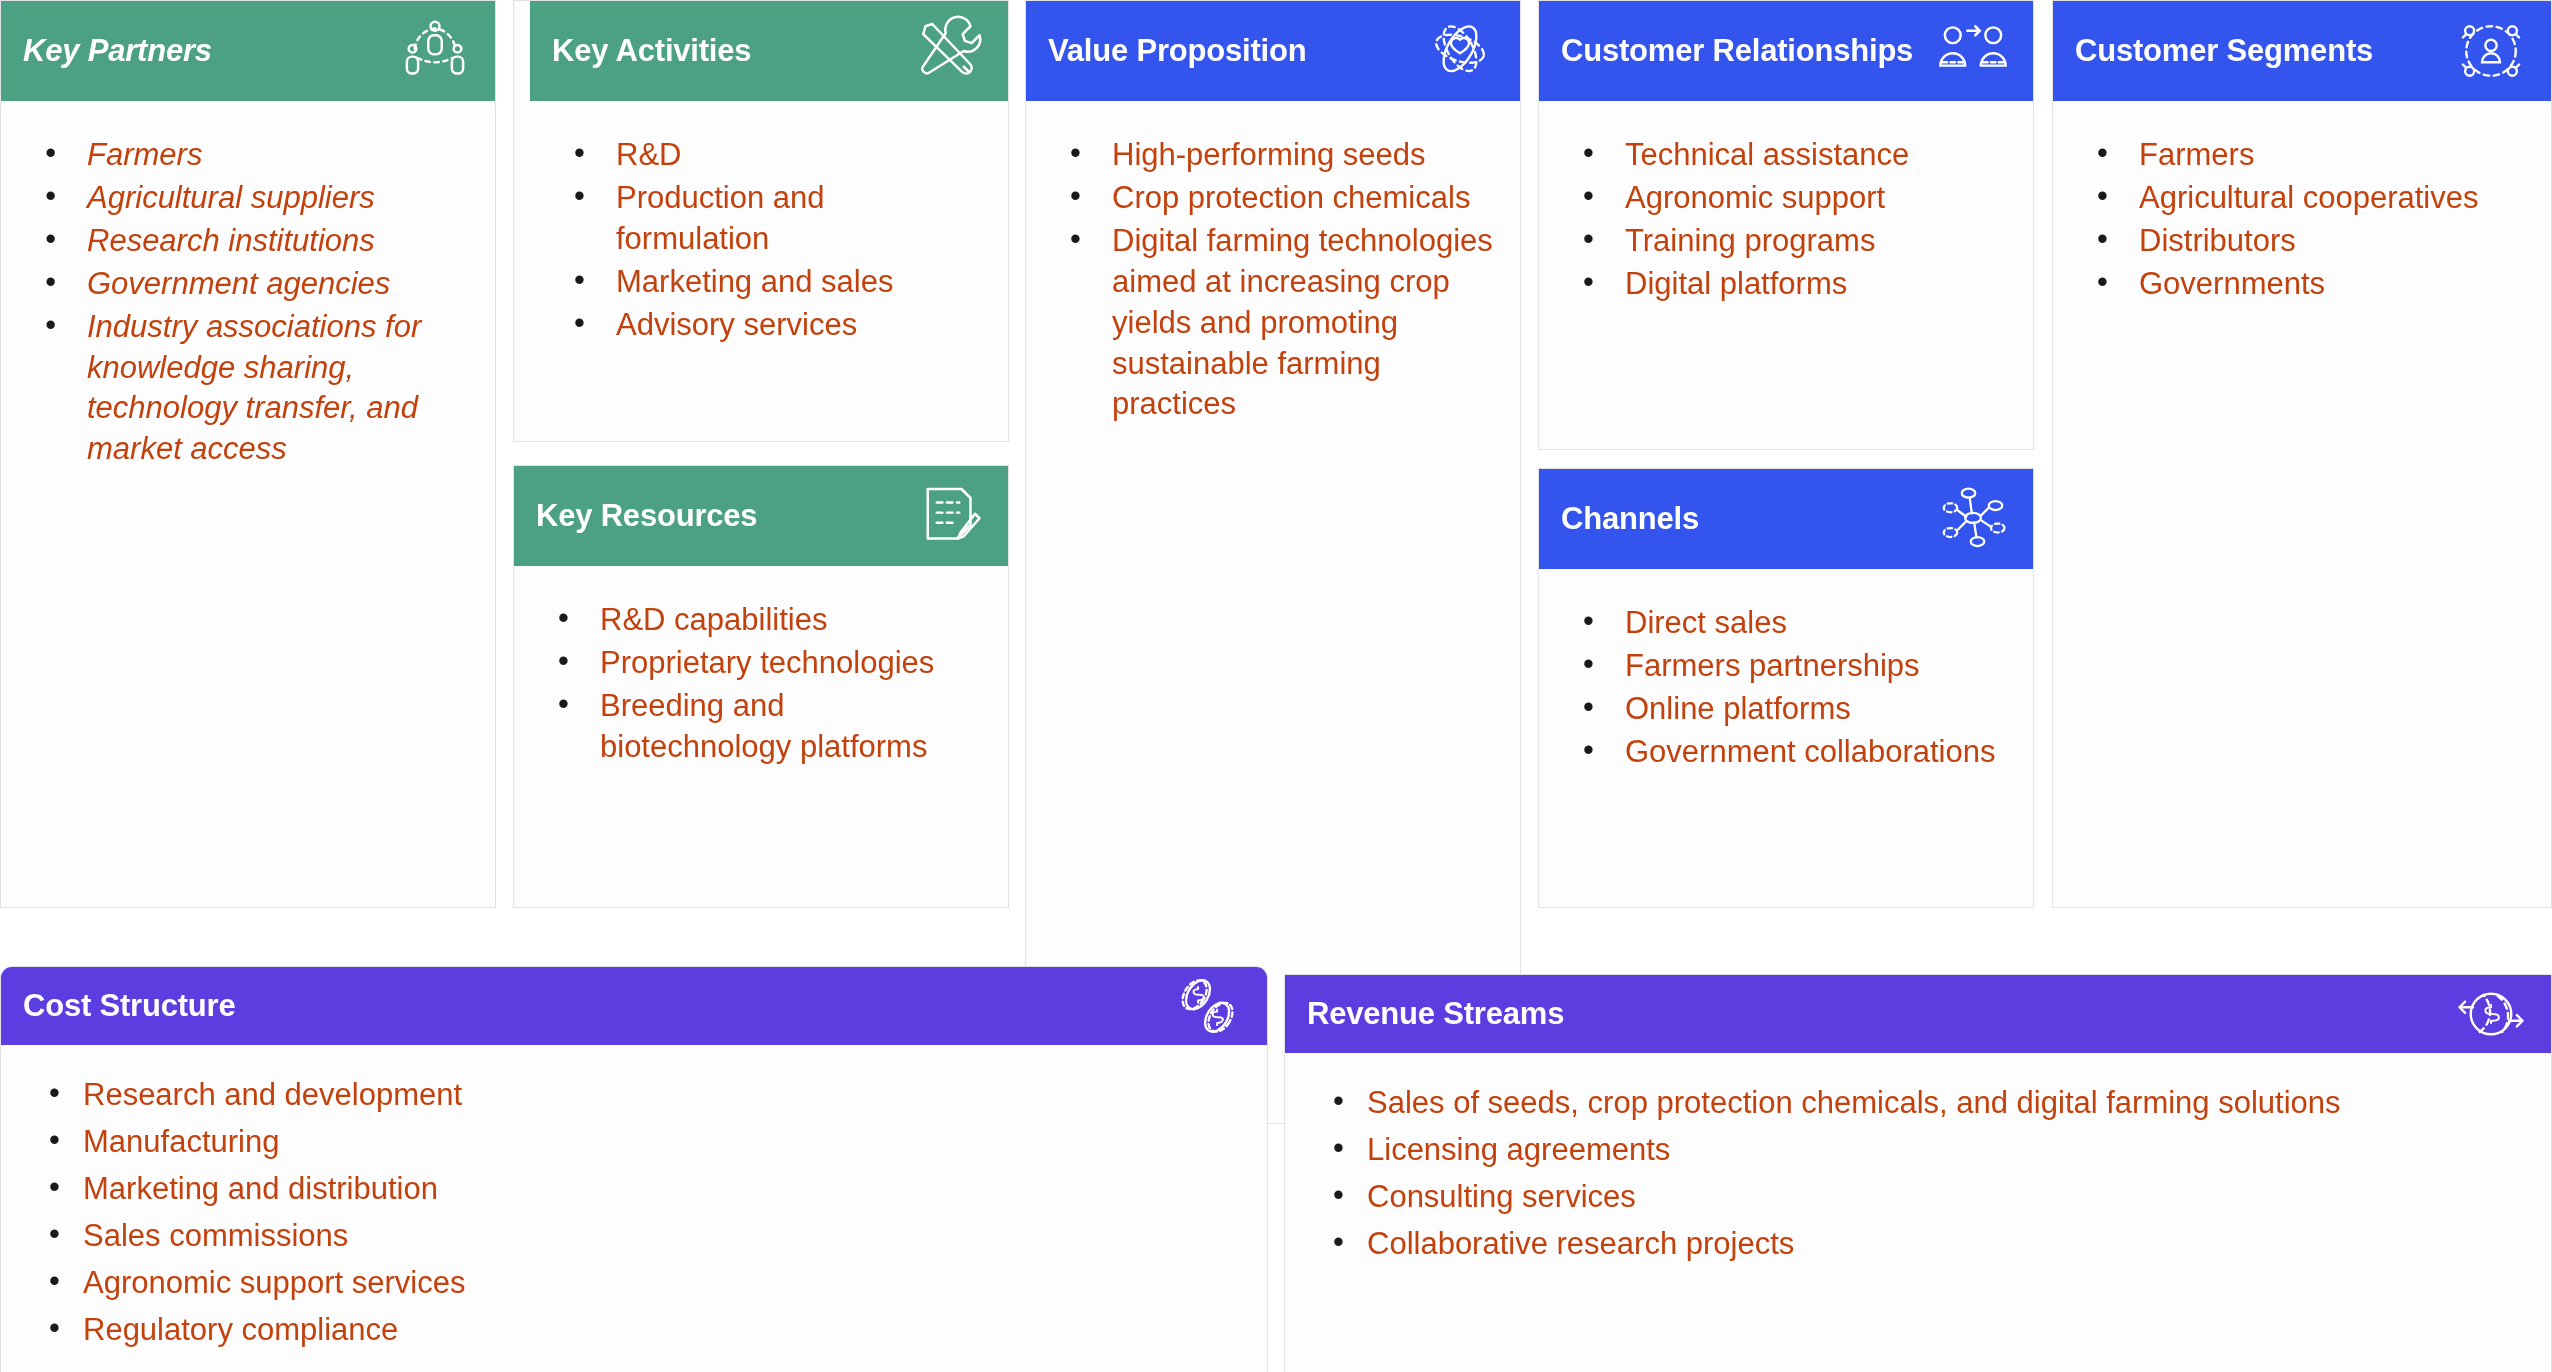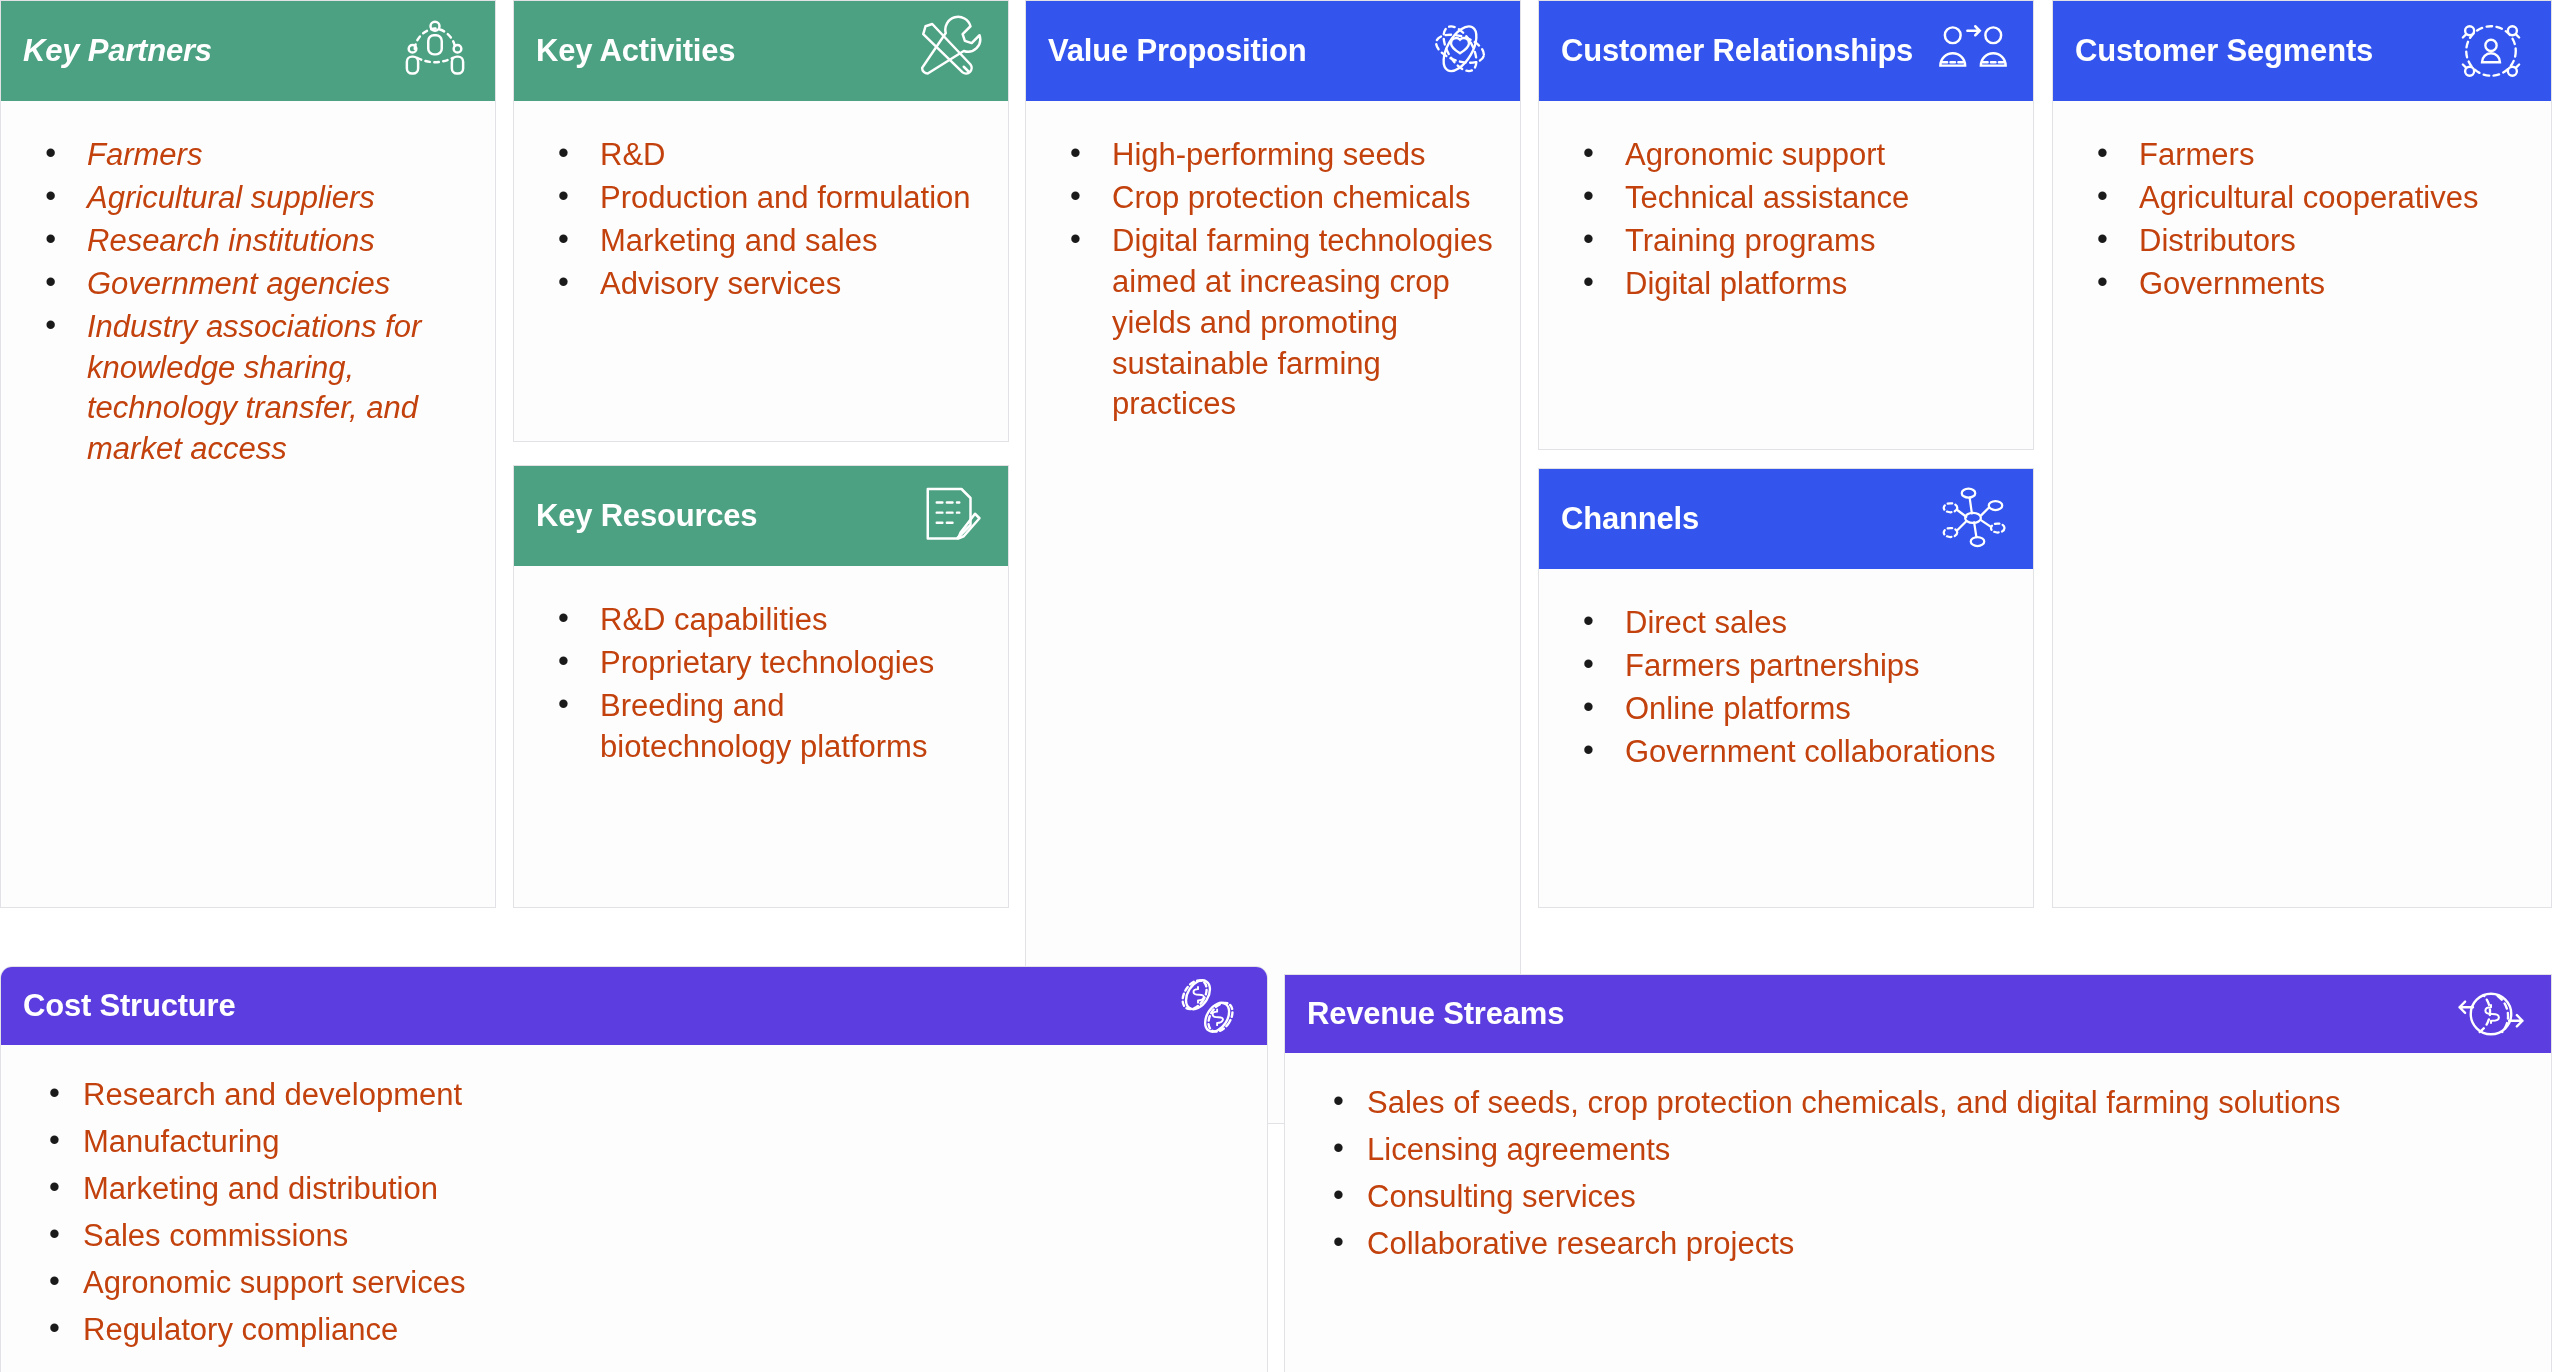--- a/index.html
+++ b/index.html
@@ -121,21 +121,21 @@
       <ul class="bullets">
         <li>Farmers</li>
         <li>Agricultural suppliers</li>
         <li>Research institutions</li>
         <li>Government agencies</li>
         <li>Industry associations for knowledge sharing, technology transfer, and market access</li>
       </ul>
     </div>
   </div>
 
-  <div class="panel" style="left:513px; top:0px; width:496px; height:442px;">
+  <div class="panel" style="left:513px; top:0px; width:496px; height:442px;padding-left:16px;">
     <div class="panel-header green">
       <span class="panel-title">Key Activities</span>
       <span class="panel-icon">
         <svg viewBox="0 0 64 64" fill="none" stroke="#ffffff" stroke-width="2.2" stroke-linejoin="round" stroke-linecap="round">
           <path d="M12 10 L18 8 L52 44 A5 5 0 0 1 45 51 L10 17 Z"></path>
           <path d="M46 46 L50 50"></path>
           <path d="M52 10 L45 17 L47 23 L53 25 L60 18 A11 11 0 0 1 46 32 L14 52 A5 5 0 0 1 9 47 L30 16 A11 11 0 0 1 52 10 Z"></path>
         </svg>
       </span>
     </div>
@@ -202,22 +202,22 @@
           <path d="M5 42 H23" stroke-dasharray="4 3"></path>
           <circle cx="50" cy="18" r="7"></circle>
           <path d="M39 45 A11 11 0 0 1 61 45 Z"></path>
           <path d="M41 42 H59" stroke-dasharray="4 3"></path>
           <path d="M27 14 H38 M34 10 L38 14 L34 18"></path>
         </svg>
       </span>
     </div>
     <div class="panel-body">
       <ul class="bullets">
+        <li>Technical assistance</li>
         <li>Agronomic support</li>
-        <li>Technical assistance</li>
         <li>Training programs</li>
         <li>Digital platforms</li>
       </ul>
     </div>
   </div>
 
   <div class="panel" style="left:1538px; top:468px; width:496px; height:440px;">
     <div class="panel-header blue">
       <span class="panel-title">Channels</span>
       <span class="panel-icon">

